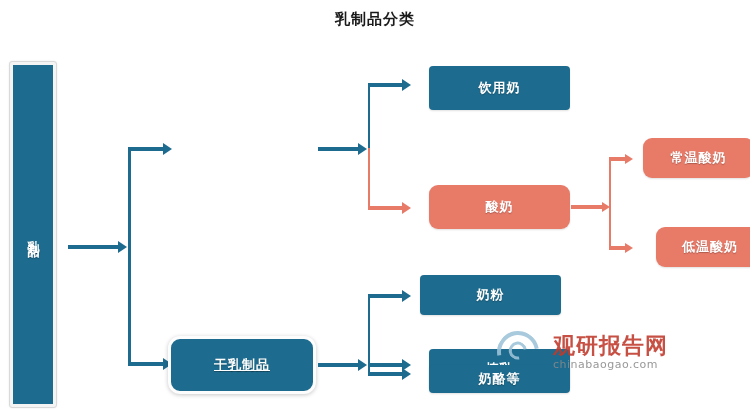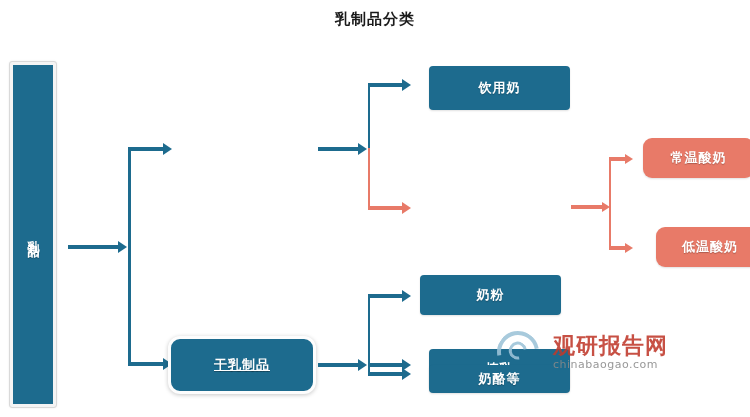--- a/index.html
+++ b/index.html
@@ -172,20 +172,21 @@
   <div class="wire salmon" style="left:368px; top:148px; width:2px; height:62px;"></div>
 
   <div class="wire" style="left:368px; top:83px; width:38px; height:4px;"></div>
   <div class="arrow" style="left:402px; top:79px;"></div>
 
   <div class="wire salmon" style="left:368px; top:206px; width:38px; height:4px;"></div>
   <div class="arrow salmon" style="left:402px; top:202px;"></div>
 
   <div class="node leaf blue" style="left:429px; top:66px; width:141px; height:44px;">饮用奶</div>
 
+  <div class="node leaf salmon" style="left:429px; top:185px; width:141px; height:44px;">酸奶</div>
 
   <div class="wire salmon" style="left:571px; top:205px; width:36px; height:4px;"></div>
   <div class="arrow salmon sm" style="left:602px; top:202px;"></div>
 
   <div class="wire salmon" style="left:609px; top:158px; width:2px; height:92px;"></div>
 
   <div class="wire salmon" style="left:609px; top:157px; width:20px; height:4px;"></div>
   <div class="arrow salmon sm" style="left:625px; top:154px;"></div>
 
   <div class="wire salmon" style="left:609px; top:246px; width:20px; height:4px;"></div>

